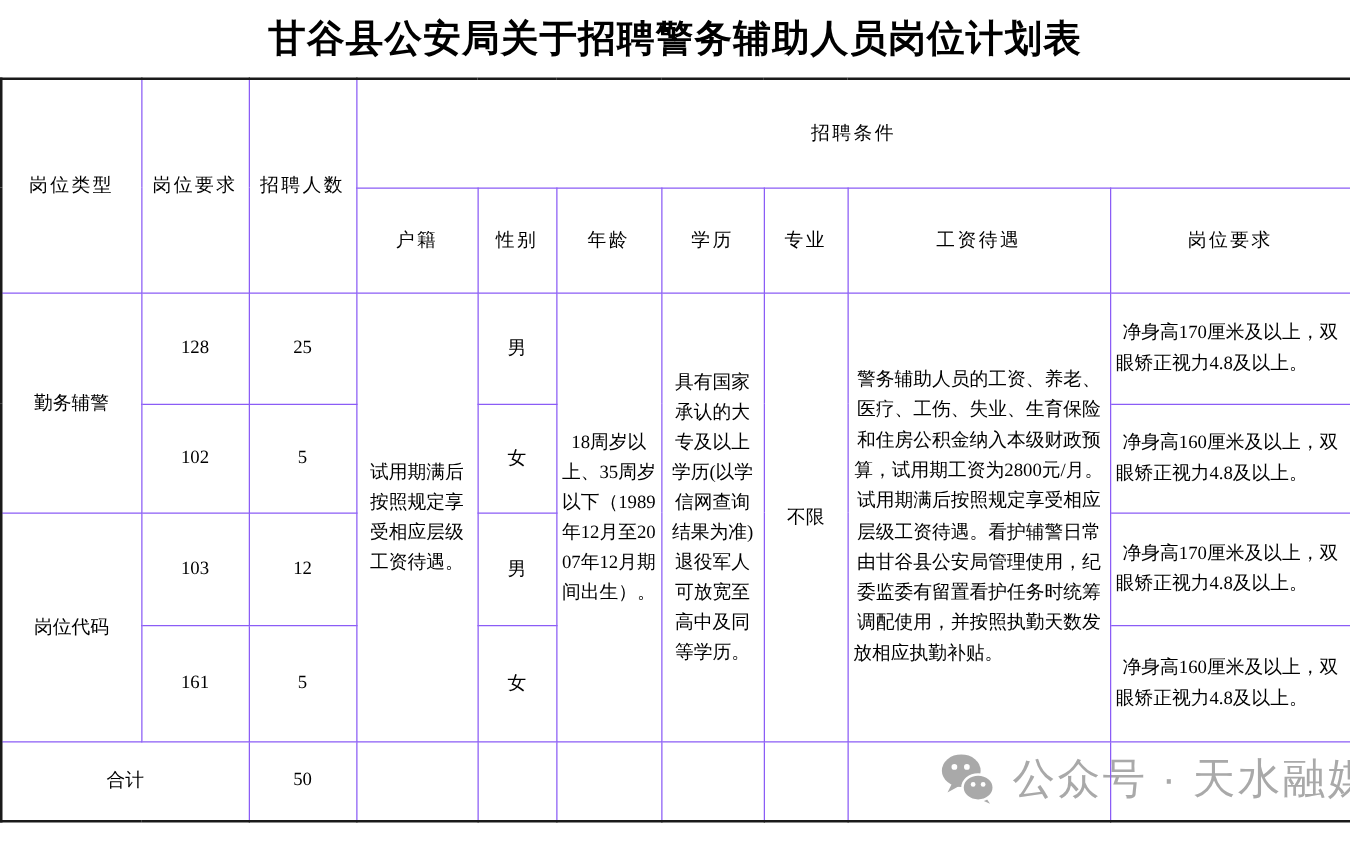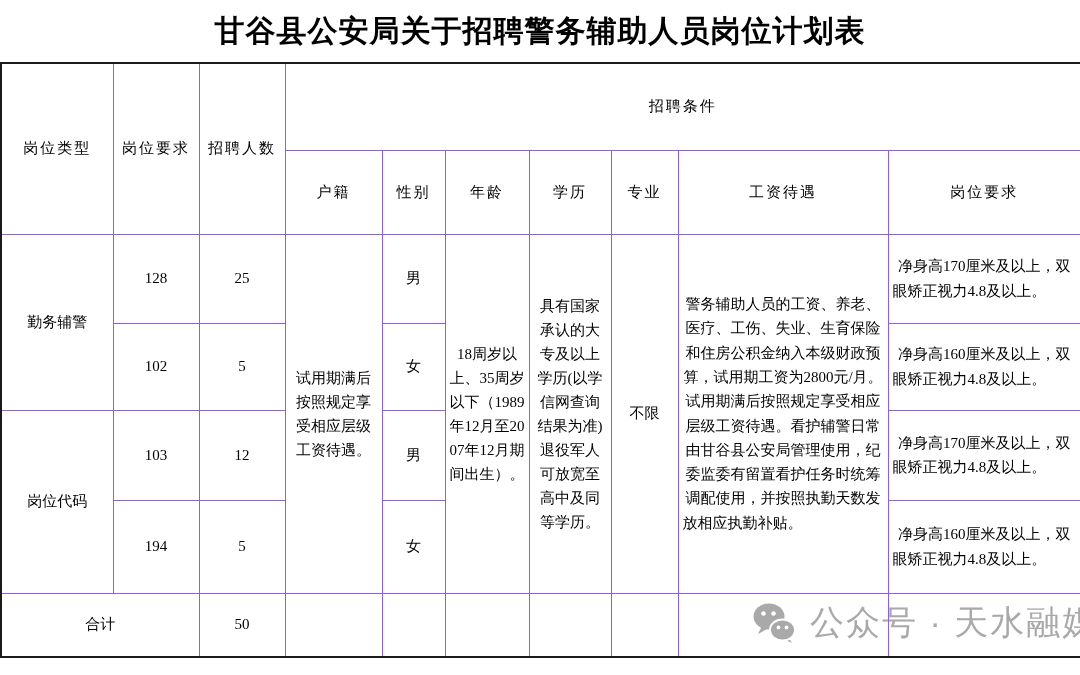--- a/index.html
+++ b/index.html
@@ -123,21 +123,21 @@
 
     <tr style="height:90px">
       <td rowspan="2">岗位代码</td>
       <td>103</td>
       <td>12</td>
       <td>男</td>
       <td class="left-text">净身高170厘米及以上，双眼矫正视力4.8及以上。</td>
     </tr>
 
     <tr style="height:93px">
-      <td>194</td>
+      <td>161</td>
       <td>5</td>
       <td>女</td>
       <td class="left-text">净身高160厘米及以上，双眼矫正视力4.8及以上。</td>
     </tr>
 
     <tr style="height:64px">
       <td colspan="2">合计</td>
       <td>50</td>
       <td></td>
       <td></td>

